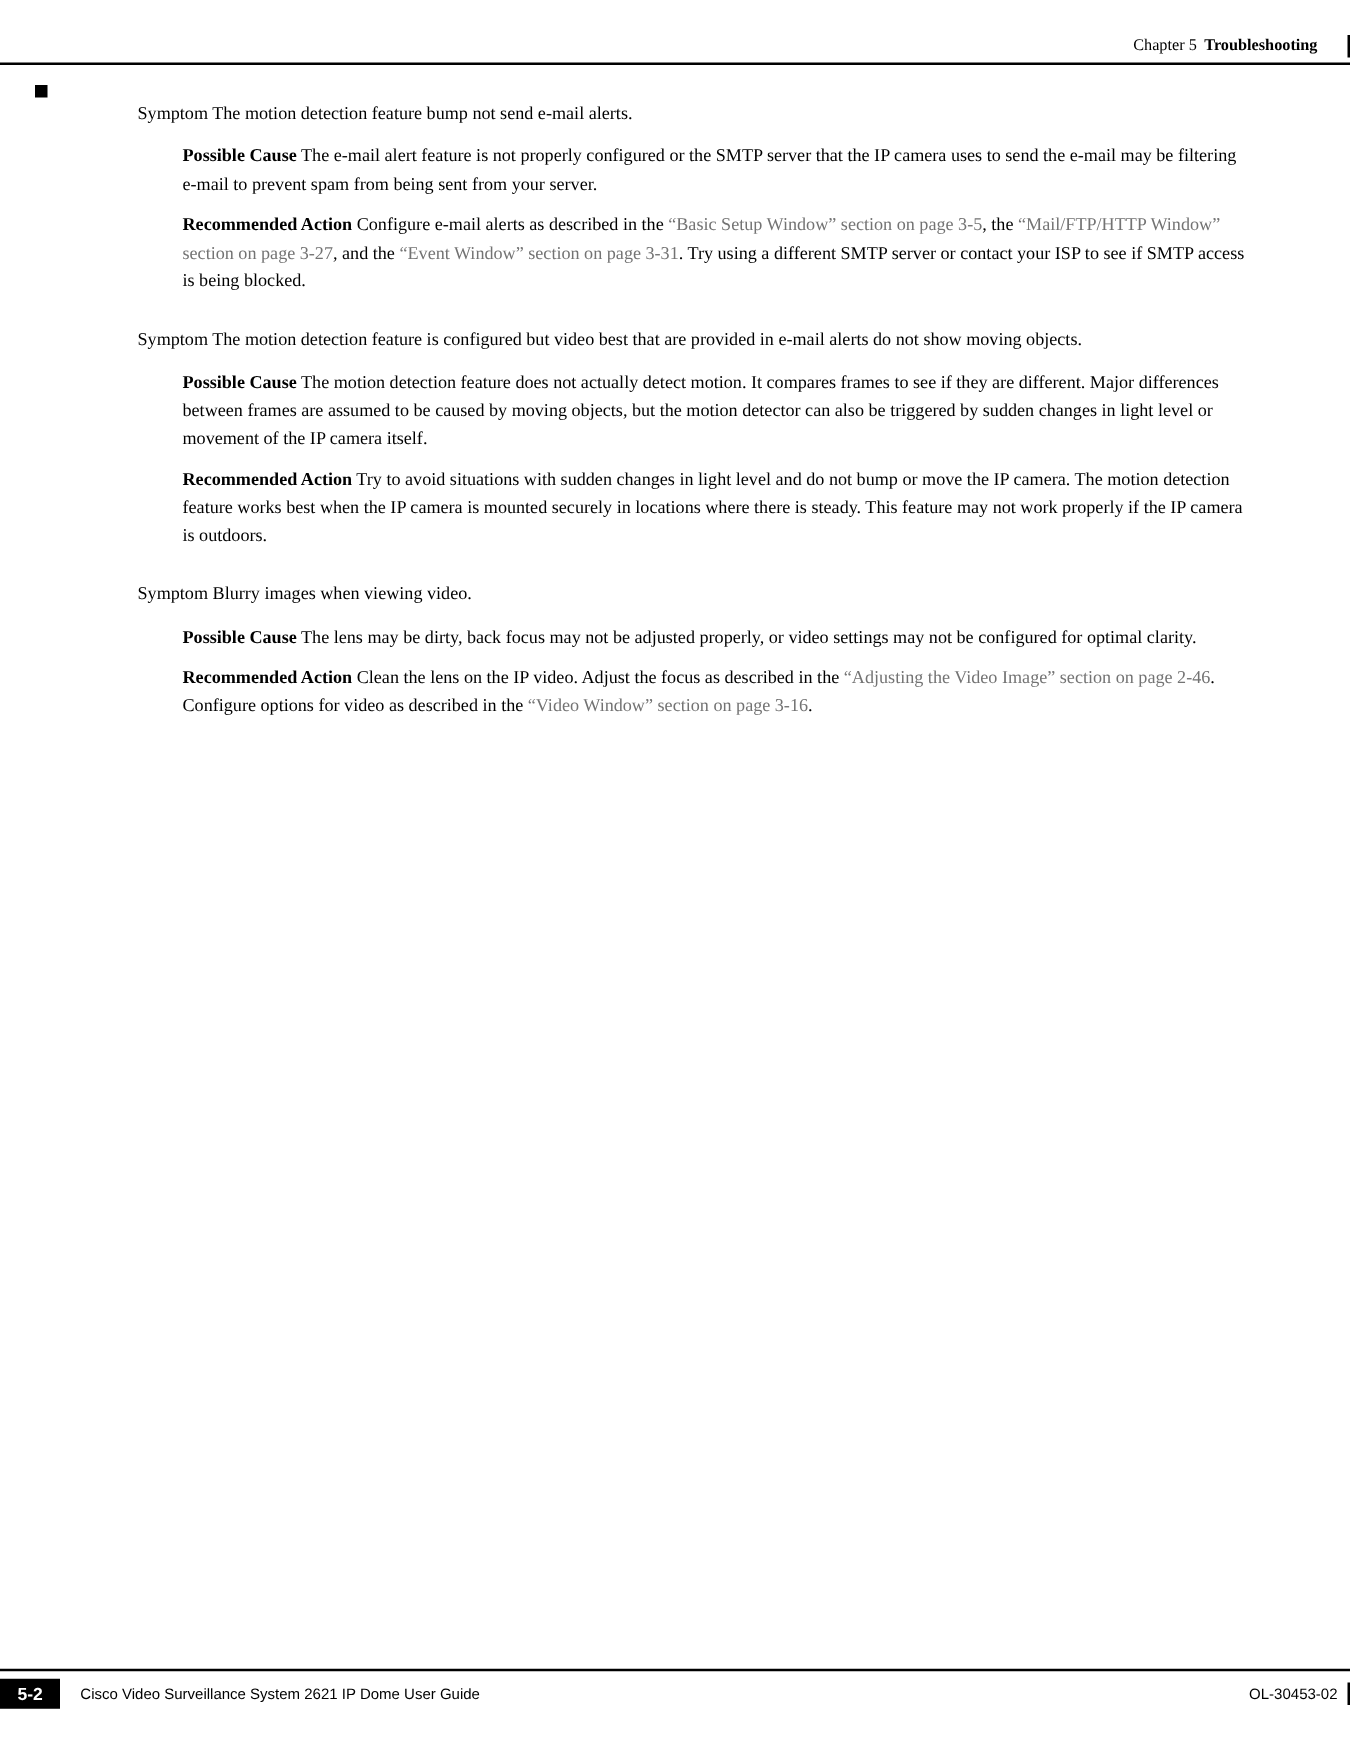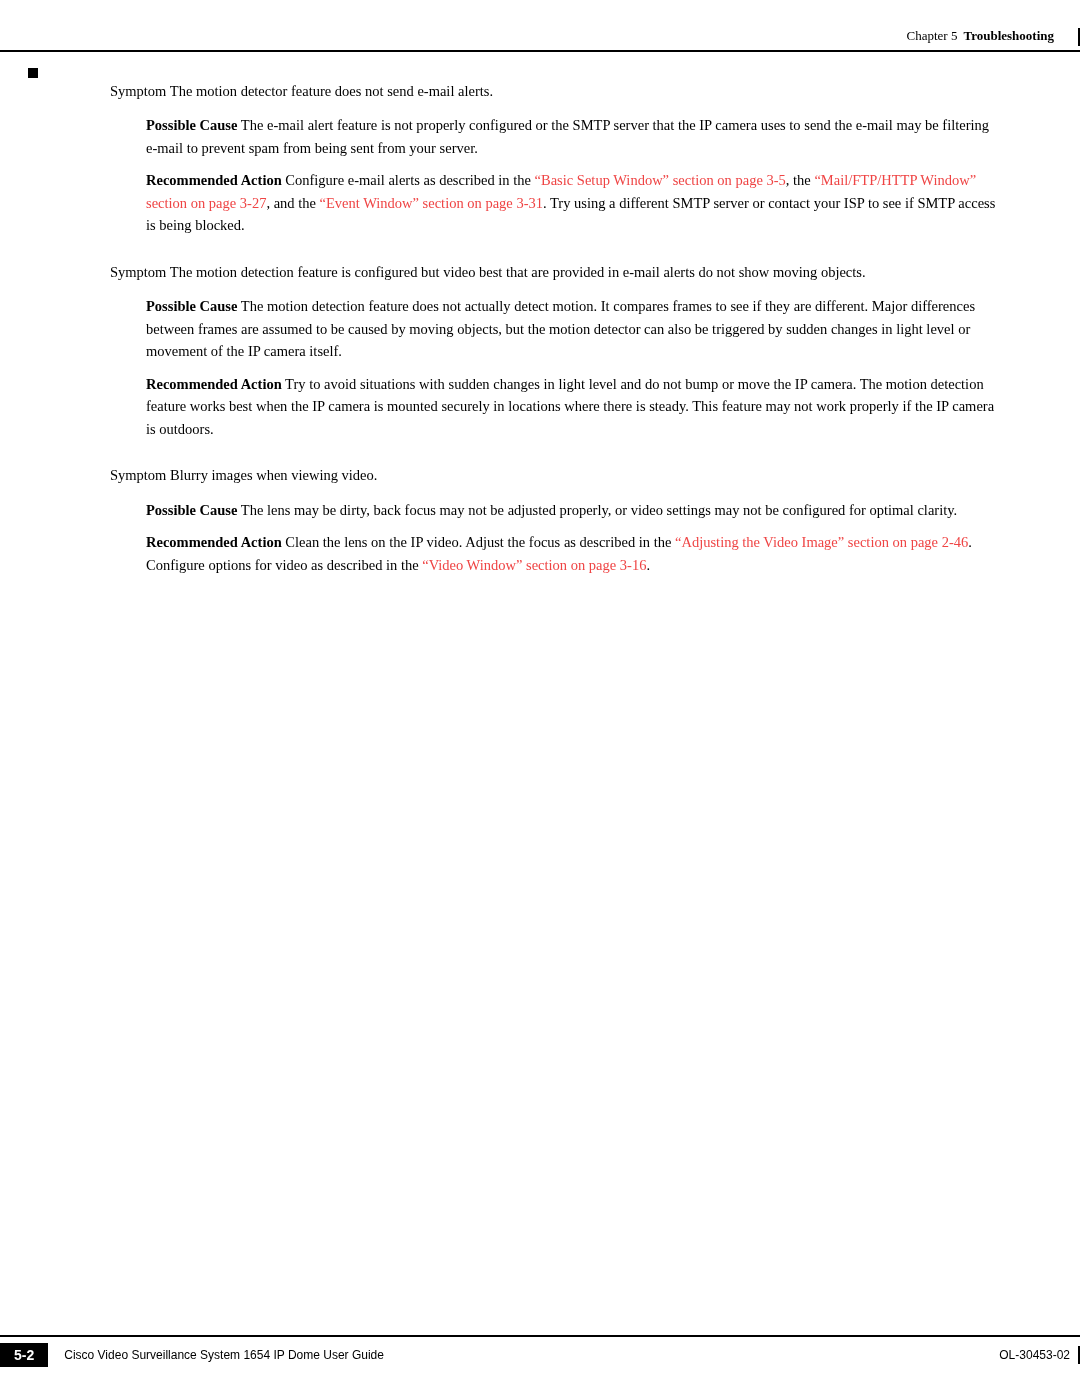--- a/index.html
+++ b/index.html
@@ -95,21 +95,21 @@
       margin-left: 36px;
       margin-bottom: 10px;
       line-height: 1.55;
     }
 
     .sub-block .label-bold {
       font-weight: bold;
     }
 
     a.link-blue {
-      color: #ef4444;
+      color: #737373;
       text-decoration: none;
     }
 
     
     .footer-bar {
       position: absolute;
       bottom: 60px;
       left: 0;
       right: 0;
       height: 2px;
@@ -180,21 +180,21 @@
     <span class="header-divider"></span>
   </div>
   <div class="header-bar"></div>
 
   <div class="left-mark"></div>
 
   <div class="content">
 
     <div class="symptom-block">
       <p class="symptom-line">
-        <span class="label-bold">Symptom</span><span>  The motion detector feature does not send e-mail alerts.</span>
+        <span class="label-bold">Symptom</span><span>  The motion detection feature bump not send e-mail alerts.</span>
       </p>
       <div class="sub-block">
         <p><span class="label-bold">Possible Cause</span><span>  The e-mail alert feature is not properly configured or the SMTP server that the IP camera uses to send the e-mail may be filtering e-mail to prevent spam from being sent from your server.</span></p>
       </div>
       <div class="sub-block">
         <p>
           <span class="label-bold">Recommended Action</span><span>  Configure e-mail alerts as described in the </span><a class="link-blue" href="#">“Basic Setup Window” section on page 3-5</a><span>, the </span><a class="link-blue" href="#">“Mail/FTP/HTTP Window” section on page 3-27</a><span>, and the </span><a class="link-blue" href="#">“Event Window” section on page 3-31</a><span>. Try using a different SMTP server or contact your ISP to see if SMTP access is being blocked.</span>
         </p>
       </div>
     </div>
@@ -225,21 +225,21 @@
       </div>
     </div>
 
   </div>
 
   <div class="footer-bar"></div>
 
   <div class="footer-content">
     <div class="footer-left">
       <div class="footer-page-box">5-2</div>
-      <span class="footer-doc-title">Cisco Video Surveillance System 1654 IP Dome User Guide</span>
+      <span class="footer-doc-title">Cisco Video Surveillance System 2621 IP Dome User Guide</span>
     </div>
     <div class="footer-right">
       <span class="footer-doc-number">OL-30453-02</span>
       <span class="footer-divider-right"></span>
     </div>
   </div>
 
 </div>
 
 </body></html>

